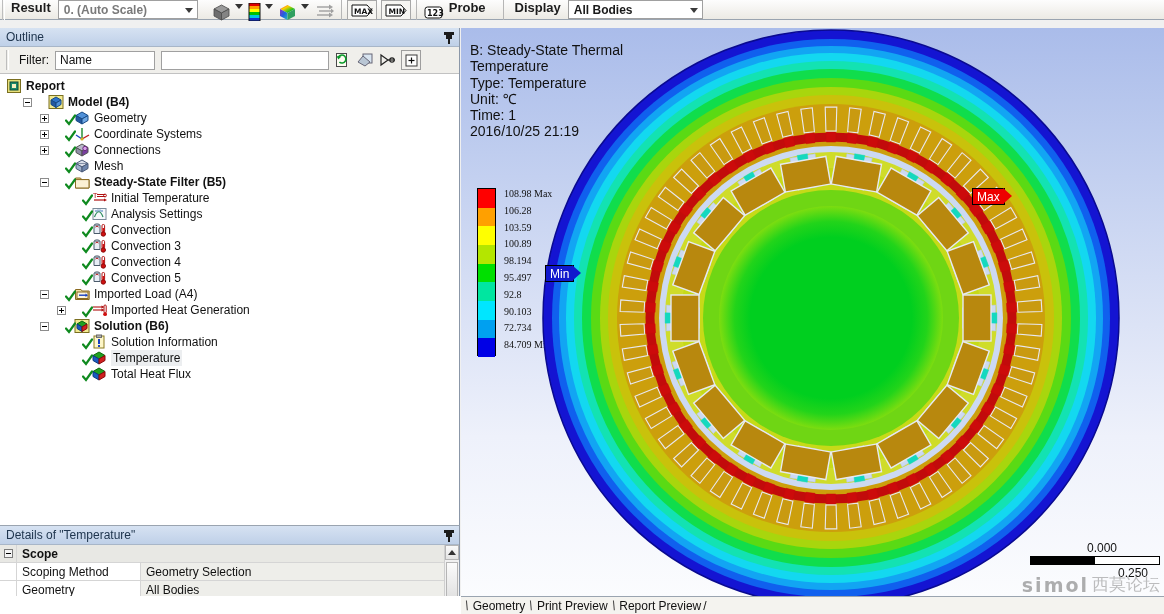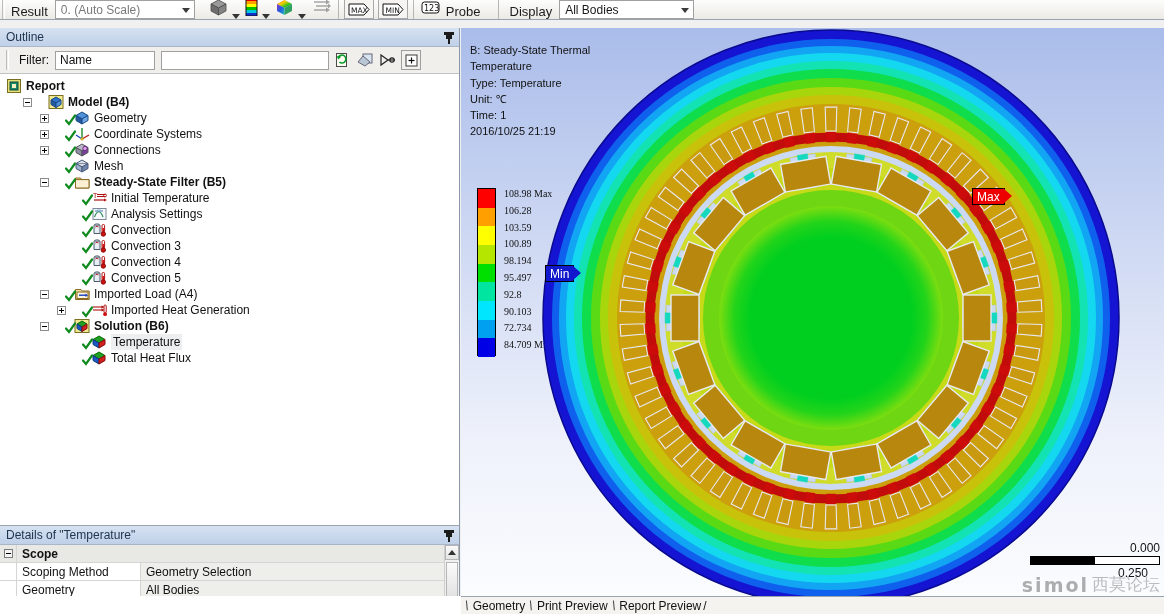--- a/index.html
+++ b/index.html
@@ -12,21 +12,21 @@
     color: #111;
     background: #f0f0f0;
   }
   #app { position: relative; width: 1164px; height: 614px; }
 
   
   #toolbar {
     position: absolute; left: 0; top: 0; width: 1164px; height: 20px;
     background: linear-gradient(#fdfdfd, #eceae4);
     border-bottom: 1px solid #9aa4b0;
-    display: flex; align-items: flex-end;
+    display: flex; align-items: flex-start; font-weight: bold;
   }
   .tb-sep { width: 1px; height: 20px; background: #b6b6b6; margin: 0 5px; flex: none; }
   .tb-grip { width: 3px; height: 20px; border-left: 1px solid #bdbdbd; border-right: 1px solid #fff; margin: 0 4px 0 2px; flex: none;}
   .tb-label { font-size: 13px; color: #1c1c1c; margin: 0 7px 0 2px; white-space: nowrap; }
   .tb-combo {
     height: 19px; background: #fff; border: 1px solid #a0a0a0;
     display: flex; align-items: center; position: relative;
     font-size: 12px; padding-left: 5px; color: #7a7a7a;
   }
   .tb-combo.dark { color: #1a1a1a; }
@@ -143,21 +143,21 @@
     background: linear-gradient(#fbfbfb,#e0e0e0); border: 1px solid #b5b5b5;
   }
 
   
   #viewport {
     position: absolute; left: 461px; top: 28px; width: 703px; height: 568px;
     background: linear-gradient(180deg,#aabcea 0%, #bfcdef 22%, #d8e0f5 48%, #eef1fb 72%, #fbfcfe 100%);
     overflow: hidden;
   }
   #legend-text {
-    position: absolute; left: 9px; top: 14px; font-size: 11px; color: #111;
+    position: absolute; left: 9px; top: 14px; font-size: 14px; color: #111;
     line-height: 16.3px; white-space: nowrap;
   }
   #legend-scale { position: absolute; left: 9px; top: 158px; }
   .lg-wrap { position: relative; }
   .lg-bar {
     position: absolute; left: 7px; top: 2px; width: 19px; height: 168px;
     border: 1px solid #000;
   }
   .lg-band { width: 100%; height: 18.66px; }
   .lg-vals { position: absolute; left: 34px; top: 0; }
@@ -172,21 +172,21 @@
     position: absolute; right: -8px; top: -1px;
     width: 0; height: 0;
     border-top: 8.5px solid transparent; border-bottom: 8.5px solid transparent;
   }
   #tag-min { left: 84px; top: 237px; background: #1118cd; }
   #tag-min .tag-arrow { border-left: 9px solid #1118cd; }
   #tag-max { left: 511px; top: 160px; background: #ee0000; }
   #tag-max .tag-arrow { border-left: 9px solid #ee0000; }
 
   #scalebar { position: absolute; right: 4px; bottom: 16px; width: 130px; }
-  .sb-top { font-size: 12px; text-align: right; padding-left: 14px; color: #111; }
+  .sb-top { font-size: 12px; text-align: center; padding-left: 14px; color: #111; }
   .sb-rule { display: flex; height: 9px; border: 1px solid #000; margin: 1px 0; }
   .sb-rule .half { flex: 1; }
   .sb-rule .half.dark { background: #000; }
   .sb-rule .half.light { background: #fff; }
   .sb-bot { font-size: 12px; text-align: right; padding-right: 12px; color: #111; }
 
   #watermark {
     position: absolute; right: 4px; bottom: 0px; display: flex; align-items: flex-end;
     opacity: 0.55;
   }
@@ -663,20 +663,39 @@
           </span>
           <span class="ticon">
             <svg width="17" height="16" viewBox="0 0 17 16">
               <rect x="1" y="1.5" width="14" height="13" fill="#f2ea90" stroke="#7a6f20"></rect>
        <polygon points="8,3 13,6 8,9 3,6" fill="#20a020" stroke="#0c6a0c"></polygon>
        <polygon points="3,6 8,9 8,13.5 3,10.5" fill="#1a5ac0" stroke="#0c3a80"></polygon>
        <polygon points="13,6 8,9 8,13.5 13,10.5" fill="#d02020" stroke="#8a0a0a"></polygon>
             </svg>
           </span>
           <span class="tlabel bold ">Solution (B6)</span>
+        </div>
+        <div class="trow">
+          <span style="width:57px;flex:none"></span>
+          <span class="exp-spacer"></span>
+          <span class="dots"></span>
+          <span class="check">
+            <svg width="11" height="12" viewBox="0 0 11 12">
+  <path d="M1,6.5 L4,10 L10,1.5" fill="none" stroke="#0f8a1f" stroke-width="2.2" stroke-linecap="round"></path>
+            </svg>
+          </span>
+          <span class="ticon">
+            <svg width="17" height="16" viewBox="0 0 17 16">
+              <rect x="3" y="2" width="10" height="12" fill="#fdf6c8" stroke="#8a7a20"></rect>
+       <rect x="5.5" y="1" width="5" height="2.4" fill="#b8b8b8" stroke="#666"></rect>
+       <rect x="7" y="5" width="2" height="5" fill="#1840c0"></rect>
+       <rect x="7" y="11" width="2" height="2" fill="#1840c0"></rect>
+            </svg>
+          </span>
+          <span class="tlabel  ">Solution Information</span>
         </div>
         <div class="trow">
           <span style="width:57px;flex:none"></span>
           <span class="exp-spacer"></span>
           <span class="dots"></span>
           <span class="check">
             <svg width="11" height="12" viewBox="0 0 11 12">
   <path d="M1,6.5 L4,10 L10,1.5" fill="none" stroke="#0f8a1f" stroke-width="2.2" stroke-linecap="round"></path>
             </svg>
           </span>

